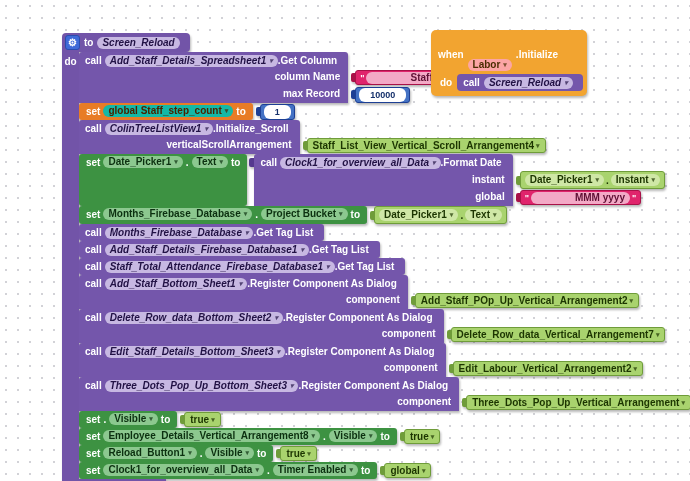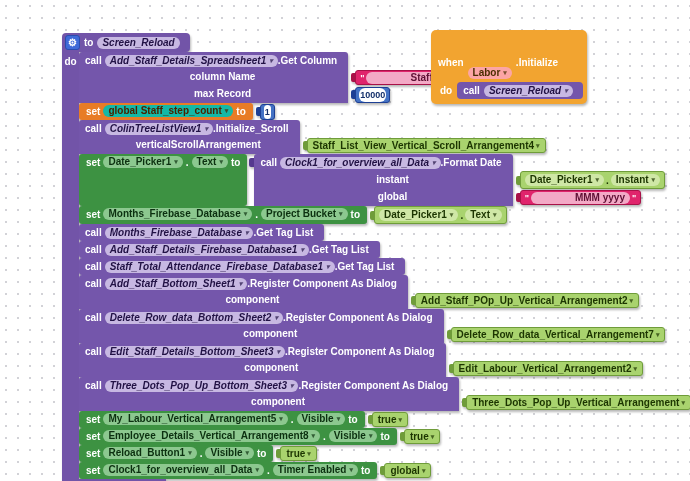--- a/index.html
+++ b/index.html
@@ -39,21 +39,21 @@
   .proc-foot{width:104px;height:12px;background:#7254a8;border-radius:0 0 6px 6px;}
 
   
   .callgrid{display:table;border-spacing:0;}
   .trow{display:table-row;}
   .cell{display:table-cell;vertical-align:middle;}
   .head{background:#7456ab;padding:2px 8px 2px 6px;border-radius:3px 3px 0 0;white-space:nowrap;}
   .head .kw,.head .pill{vertical-align:middle;}
   .head .kw{margin-right:3px;}
   .r1 .head{border-radius:3px;}
-  .argl{background:#7456ab;color:#fff;text-align:center;
+  .argl{background:#7456ab;color:#fff;text-align:right;
     padding:2px 8px 3px 26px;white-space:nowrap;line-height:12px;margin-top:39px;}
   .argv{padding-left:1px;}
 
   
   .callsimple{display:inline-flex;align-items:center;gap:4px;background:#7456ab;
     border-radius:4px;padding:2px 10px 2px 6px;}
 
   
   .sethost{display:inline-flex;align-items:stretch;}
   .seg{display:flex;gap:3px;align-items:flex-start;border-radius:3px;padding:2px 7px;}
@@ -65,34 +65,34 @@
 
   
   .vb{position:relative;display:inline-flex;align-items:center;gap:2px;
       border-radius:3px;margin-left:6px;white-space:nowrap;}
   .vb::before{content:"";position:absolute;left:-5px;top:50%;margin-top:-4.5px;
       width:5px;height:9px;border-radius:2px 0 0 2px;}
   .v-text{background:#e0246c;border:1px solid #a81148;padding:0 4px;height:13px;color:#fff;}
   .v-text::before{background:#a81148;}
   .v-num{background:#4472c4;border:1px solid #1d3f94;padding:1px 3px;height:12px;}
   .v-num::before{background:#1d3f94;}
-  .numfield{background:#fff;border-radius:6px;padding:0 1px;color:#15306b;
+  .numfield{background:#fff;border-radius:6px;padding:0 11px;color:#15306b;
       font-size:9px;line-height:10px;height:14px;display:inline-flex;align-items:center;}
   .v-comp{background:#a9d36e;border:1px solid #6f9c3a;padding:0 5px;height:13px;color:#1c3500;}
   .v-comp::before{background:#6f9c3a;}
   .v-get{background:#a9d36e;border:1px solid #6f9c3a;padding:1px 4px;height:14px;color:#1c3500;}
   .v-get::before{background:#6f9c3a;}
   .v-call{display:table;margin-left:6px;position:relative;}
   .v-call::before{content:"";position:absolute;left:-5px;top:4px;width:5px;height:9px;
       border-radius:2px 0 0 2px;background:#55398f;}
   .q{color:#fff;font-size:9px;}
   .pilltext{white-space:nowrap;}
 
   
-  .event-inner{background:#f2a430;border-radius:5px;padding:14px 3px 5px 3px;}
+  .event-inner{background:#f2a430;border-radius:5px;padding:6px 3px 5px 3px;}
   .ev-row1{display:flex;align-items:center;gap:4px;padding:2px 6px 2px 4px;color:#fff;}
   .ev-row2{display:flex;align-items:center;gap:5px;padding:1px 1px 0 6px;}
 </style>
 </head>
 <body>
 
 <div class="workspace">
 
   <div class="topblock proc">
     <div class="proc-header">
@@ -366,24 +366,20 @@
             <div class="cell argv"><span class="vb v-comp">
                   <span class="pilltext">Three_Dots_Pop_Up_Vertical_Arrangement</span>
                   <span class="arr">▾</span>
                 </span></div>
           </div>
         </div>
 
         <div class="sethost">
           <div class="seg seg-green">
             <span class="kw">set</span>
-            <span class="pill p-green">
-                <span class="pilltext">My_Labour_Vertical_Arrangement5</span>
-                <span class="arr">▾</span>
-              </span>
             <span class="kw">.</span>
             <span class="pill p-green">
                 <span class="pilltext">Visible</span>
                 <span class="arr">▾</span>
               </span>
             <span class="kw">to</span>
           </div>
           <div class="val">
               <span class="vb v-comp">
                 <span class="pilltext">true</span>

